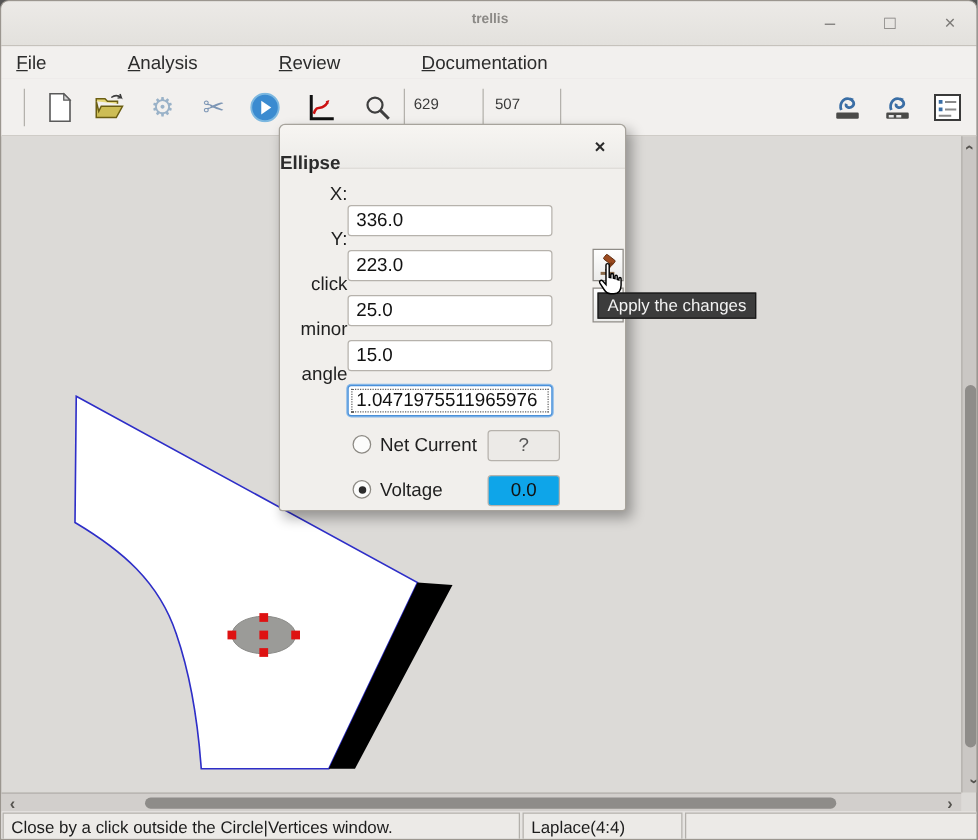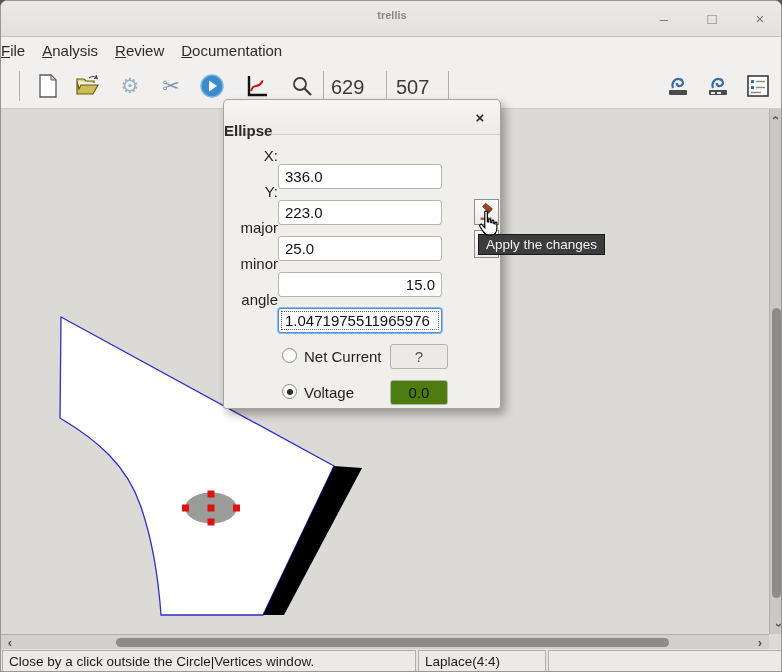--- a/index.html
+++ b/index.html
@@ -12,31 +12,31 @@
   .titlebar { position:absolute; left:0; top:0; width:782px; height:36px;
     background:linear-gradient(#eceae7,#e3e1dd); border-bottom:1px solid #c6c2bc; }
   .win-title { position:absolute; left:0; right:0; top:8px; text-align:center;
     color:#8b8986; font-size:11px; font-weight:bold; }
   .win-controls { position:absolute; right:10px; top:4px; display:flex; gap:22px; }
   .win-btn { width:26px; height:26px; display:flex; align-items:center; justify-content:center;
     color:#7c7a77; font-size:15px; cursor:default; }
 
   
   .menubar { position:absolute; left:0; top:36px; width:782px; height:26px;
-    background:#f2f0ee; display:flex; align-items:center; padding-left:0; }
+    background:#f2f0ee; display:flex; align-items:center; padding-left:12px;gap:48px; }
   .menu-item { font-size:15px; color:#2c2c2c; padding:2px 9px 2px 0; margin-right:8px; }
   .menu-item::first-letter { text-decoration:underline; }
 
   
   .toolbar { position:absolute; left:0; top:62px; width:782px; height:46px;
     background:#f2f0ee; border-bottom:1px solid #cfccc7; }
   .tb-sep { position:absolute; top:8px; width:1px; height:30px; background:#b4b1ac; }
   .tb-icon { position:absolute; top:10px; width:26px; height:26px; display:flex;
     align-items:center; justify-content:center; }
-  .tb-num { position:absolute; top:13px; font-size:20px; color:#3a3a3a; }
+  .tb-num { position:absolute; top:13px; font-size:12px; color:#3a3a3a; }
   .glyph-gear { font-size:21px; color:#9ab2c8; }
   .glyph-scissors { font-size:21px; color:#7d96b5; }
 
   
   .canvas-svg { position:absolute; left:0; top:108px; }
 
   
   .vscroll { position:absolute; left:768px; top:108px; width:14px; height:525px;
     background:#cac7c4; border-left:1px solid #b2afaa; }
   .vthumb { position:absolute; left:2px; top:199px; width:9px; height:290px;
@@ -73,21 +73,21 @@
     border:1px solid #b6b2ac; border-radius:3px; background:#fff; color:#111;
     font-family:"Liberation Sans", sans-serif; font-size:15px; padding:0 6px;margin-top:22px; }
   .fld-input.focused { border:1px solid #4a90d9; box-shadow:0 0 0 1px #87b8e8;
     outline:1px dotted #666; outline-offset:-4px; }
   .radio { position:absolute; width:15px; height:15px; border:1px solid #8d8a84;
     border-radius:50%; background:#fcfcfb; }
   .radio.selected::after { content:""; position:absolute; left:3.5px; top:3.5px;
     width:6px; height:6px; border-radius:50%; background:#2d2d2d; }
   .radio-label { position:absolute; font-size:15px; color:#1f1f1f; }
   .opt-input { position:absolute; left:166px; width:58px; height:25px;
-    border:1px solid #b6b2ac; border-radius:3px; background:#4d7c0f; color:#111;
+    border:1px solid #b6b2ac; border-radius:3px; background:#0ea5e9; color:#111;
     font-family:"Liberation Sans", sans-serif; font-size:15px; text-align:center; }
   .opt-input.disabled { background:#eceae7; color:#555; }
   .mini-btn { position:absolute; left:250px; width:25px; height:26px;
     background:linear-gradient(#fefefe,#ebebea); border:1px solid #8f8c87;
     display:flex; align-items:center; justify-content:center; }
 
   
   .tooltip { position:absolute; left:477px; top:233px; height:21px; z-index:7;
     background:#3c3c3c; border:1px solid #191919; color:#f2f2f2; font-size:13.5px;
     display:flex; align-items:center; padding:0 7px; white-space:nowrap; }
@@ -233,24 +233,24 @@
   <div class="dialog">
     <div class="dlg-titlebar">
       <div class="dlg-title">Ellipse</div>
       <div class="dlg-close">×</div>
     </div>
 
     <div class="fld-label" style="top:47px">X:</div>
     <input class="fld-input" style="top: 42px;" value="336.0">
     <div class="fld-label" style="top:83px">Y:</div>
     <input class="fld-input" style="top: 78px;" value="223.0">
-    <div class="fld-label" style="top:119px">major</div>
+    <div class="fld-label" style="top:119px">click</div>
     <input class="fld-input" style="top: 114px;" value="25.0">
     <div class="fld-label" style="top:155px">minor</div>
-    <input class="fld-input" style="top: 150px; text-align: right;" value="15.0">
+    <input class="fld-input" style="top: 150px;" value="15.0">
     <div class="fld-label" style="top:191px">angle</div>
     <input class="fld-input focused" style="top: 186px;" value="1.0471975511965976">
 
     <div class="radio" style="left:58px; top:248px"></div>
     <div class="radio-label" style="left:80px; top:248px">Net Current</div>
     <input class="opt-input disabled" style="top: 244px;" value="?">
 
     <div class="radio selected" style="left:58px; top:284px"></div>
     <div class="radio-label" style="left:80px; top:284px">Voltage</div>
     <input class="opt-input" style="top: 280px;" value="0.0">

